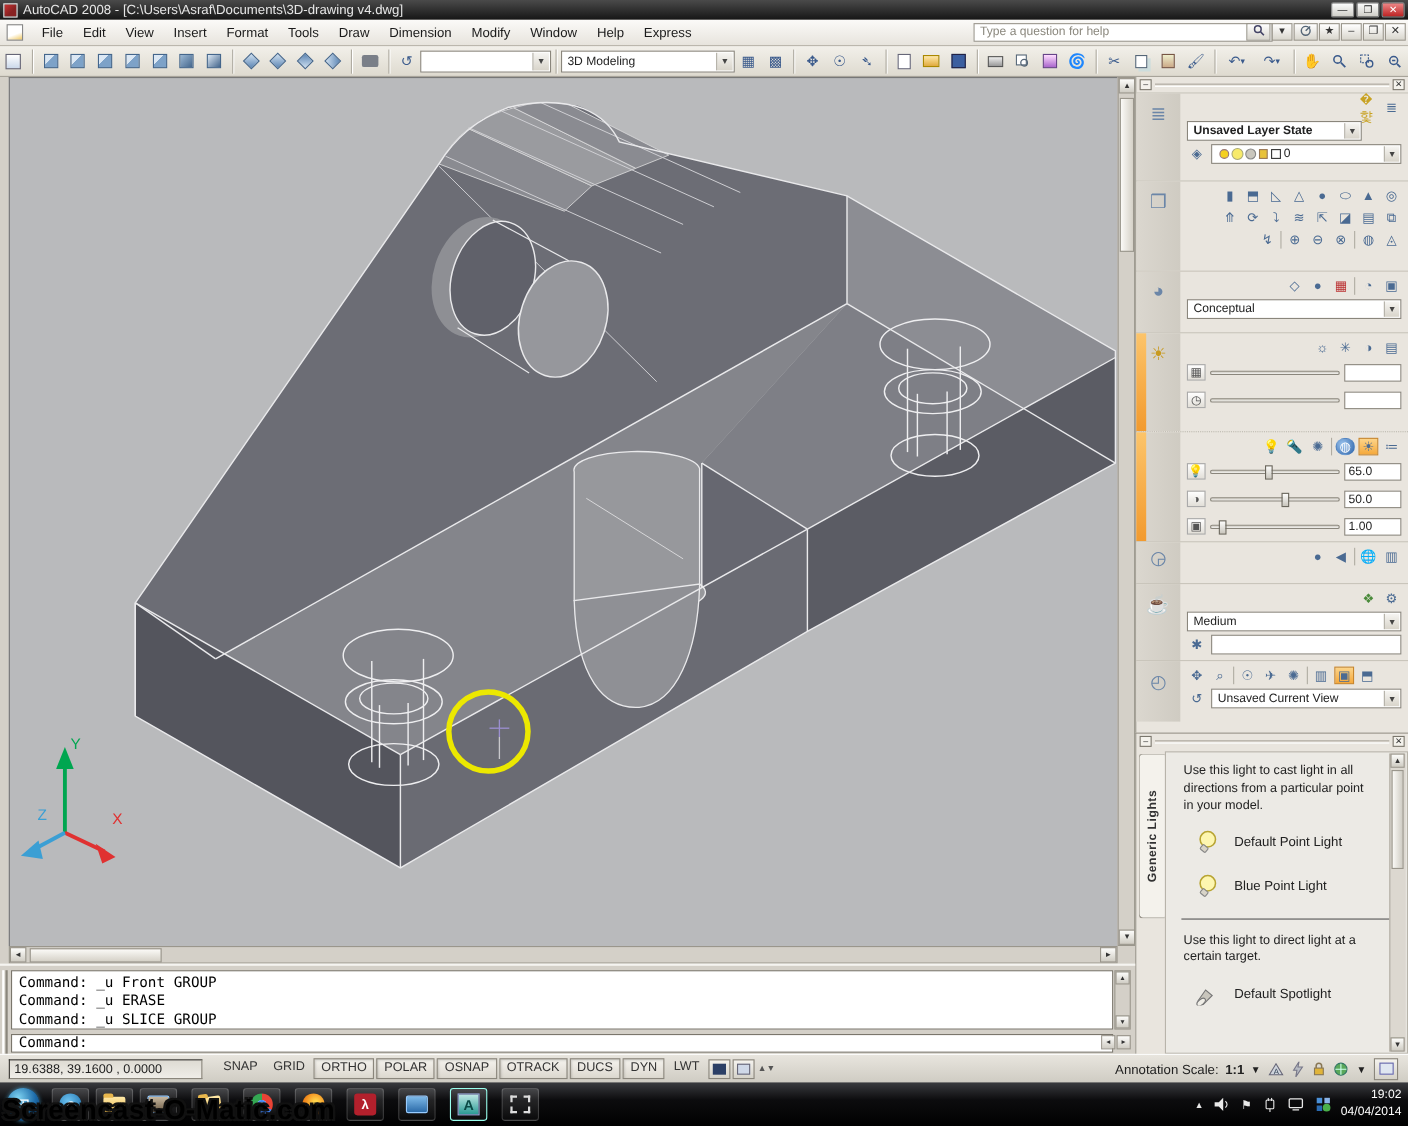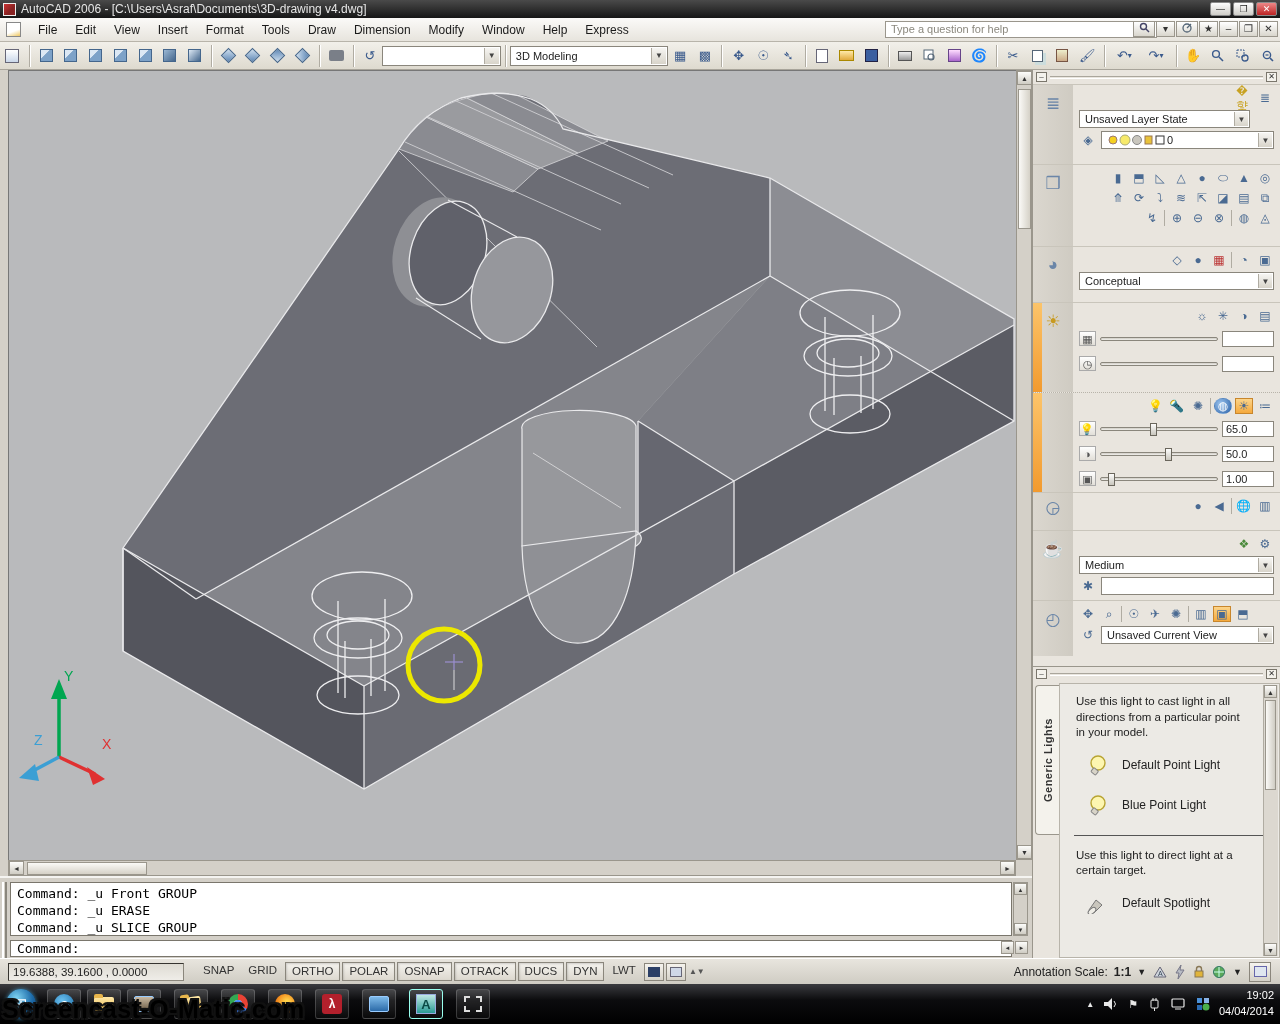--- a/index.html
+++ b/index.html
@@ -117,21 +117,21 @@
     text-shadow:-2px -2px 0 #111, 2px -2px 0 #111, -2px 2px 0 #111, 2px 2px 0 #111, 0 3px 2px #000; letter-spacing:0.5px; z-index:50; }
   .traysvg { display:block; }
 </style>
 </head>
 <body>
 
 <div id="app">
 
   <div class="titlebar">
     <div class="appicon"></div>
-    <span>AutoCAD 2006 - [C:\Users\Asraf\Documents\3D-drawing v4.dwg]</span>
+    <span>AutoCAD 2008 - [C:\Users\Asraf\Documents\3D-drawing v4.dwg]</span>
     <div class="winbtns">
       <div class="winbtn">—</div>
       <div class="winbtn">❐</div>
       <div class="winbtn close">✕</div>
     </div>
   </div>
 
   <div class="menubar">
     <div class="sheeticon"></div>
     <div class="menuitem">File</div>
@@ -403,21 +403,21 @@
 
     <div class="drow" style="height:80px;">
       <div class="gutter">
           <span class="gicon">≣</span>
         </div>
       <div class="dcontent">
         <div class="iconrow">
           <div class="dico" style="color:#c8a222;">�햧</div>
           <div class="dico">≣</div>
         </div>
-        <div class="dcombo" style="margin-right:24px;">
+        <div class="dcombo" style="margin-right:36px;font-weight:bold;">
           <span>Unsaved Layer State</span>
             <span class="arrow">▼</span>
         </div>
         <div style="display:flex; gap:4px; align-items:center; margin-top:3px;">
           <div class="dico">◈</div>
           <div class="dcombo" style="flex:1; margin-top:0;">
             <svg width="60" height="12" viewBox="0 0 60 12">
               <circle cx="6" cy="6" r="4" fill="#f4d020" stroke="#977"></circle>
               <circle cx="18" cy="6" r="5" fill="#f7ea6a" stroke="#aa7"></circle>
               <circle cx="30" cy="6" r="4.5" fill="#c9c6bd" stroke="#888"></circle>

